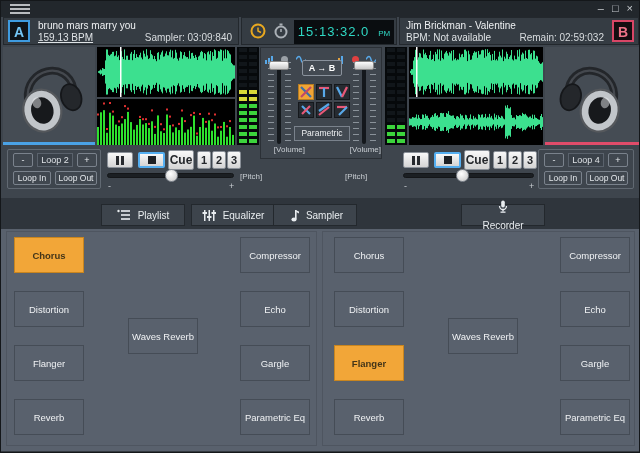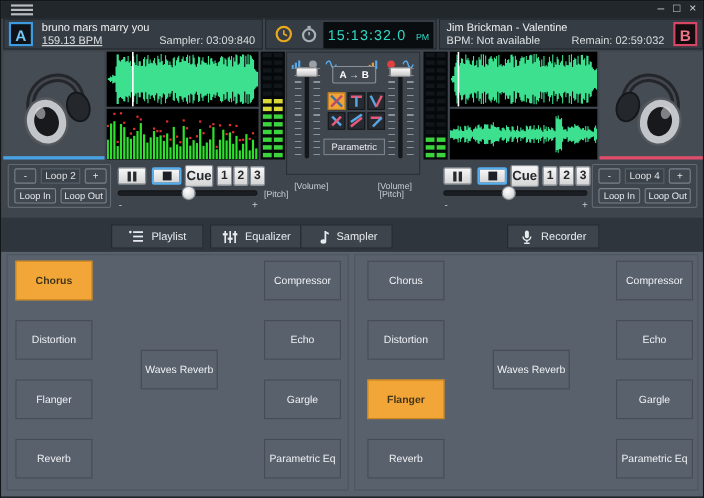--- a/index.html
+++ b/index.html
@@ -32,21 +32,21 @@
   .mixer{position:absolute;left:259px;top:46px;width:122px;height:112px;background:#3f464e;border:1px solid #2b3036;}
   .mini{width:10px;height:9px;display:inline-block;margin-right:1px;cursor:pointer;}
   .vtrack{position:absolute;width:4px;background:#14181c;border-radius:2px;}
   .vticks{position:absolute;width:6px;background-image:repeating-linear-gradient(to bottom,#8a929a 0 1px,transparent 1px 6px);}
   .vhandle{position:absolute;width:20px;height:9px;background:linear-gradient(#fcfcfc,#c8c8c8);border:1px solid #888;border-radius:2px;cursor:pointer;}
   .abbtn{position:absolute;left:41px;top:12px;width:40px;height:16px;background:#434a52;border:1px solid #8a929c;color:#fff;font-size:9px;font-weight:bold;text-align:center;line-height:14px;cursor:pointer;border-radius:2px;}
   .xgrid{position:absolute;left:37px;top:36px;width:52px;display:grid;grid-template-columns:repeat(3,16px);grid-auto-rows:16px;gap:2px;}
   .xbtn{background:#262b31;border:1px solid #15181c;cursor:pointer;padding:0;}
   .xbtn.on{background:#f0a436;border-color:#b87d20;}
   .cfade{position:absolute;left:33px;top:78px;width:56px;height:15px;background:#434a52;border:1px solid #7a828c;color:#eef0f2;font-size:8.5px;text-align:center;line-height:13px;cursor:pointer;}
-  .vollabel{position:absolute;top:97px;width:44px;font-size:8px;color:#c9ced3;text-align:center;margin-top:20px;}
+  .vollabel{position:absolute;top:97px;width:44px;font-size:8px;color:#c9ced3;text-align:right;}
   
   .loopgrp{position:absolute;border:1px solid #616972;border-radius:2px;}
   .btn-dark{position:absolute;background:#40474f;border:1px solid #7a828c;border-radius:2px;color:#e4e8ec;font-size:9px;text-align:center;cursor:pointer;padding:0;}
   .loopval{position:absolute;background:#3a4149;border:1px solid #5a626c;color:#dde1e5;font-size:9px;text-align:center;}
   .btn-light{position:absolute;background:linear-gradient(#f8f8f8,#d4d4d4);border:1px solid #8a9098;border-radius:2px;cursor:pointer;display:flex;align-items:center;justify-content:center;padding:0;}
   .btn-light.sel{border:2px solid #54aef0;}
   .pauseglyph{display:flex;gap:2px;}
   .pauseglyph i{display:block;width:3px;height:9px;background:#26292d;}
   .stopglyph{display:block;width:8px;height:8px;background:#1d2024;}
   .cuebtn{font-weight:bold;font-size:12px;color:#24272b;}
@@ -470,21 +470,21 @@
   <div class="tab" style="left:272px;">
     <span>
         <svg width="12" height="13">
           <rect x="8" y="1" width="1.6" height="9" fill="#e8ecef"></rect>
           <ellipse cx="7" cy="10.5" rx="2.6" ry="2" fill="#e8ecef"></ellipse>
           <path d="M8,1 L12,2.5 L12,4.5 L9.6,3.2 Z" fill="#e8ecef"></path>
         </svg>
       </span>
     <span>Sampler</span>
   </div>
-  <div class="tab" style="left:460px;">
+  <div class="tab" style="left:460px;flex-direction:column;">
     <span>
         <svg width="12" height="13">
           <rect x="4.2" y="0.5" width="3.6" height="7" rx="1.8" fill="#e8ecef"></rect>
           <path d="M2.5,6 a3.5,3.5 0 0 0 7,0" fill="none" stroke="#e8ecef" stroke-width="1.3"></path>
           <rect x="5.3" y="9.5" width="1.4" height="2" fill="#e8ecef"></rect>
           <rect x="3.5" y="11.5" width="5" height="1.3" fill="#e8ecef"></rect>
         </svg>
       </span>
     <span>Recorder</span>
   </div>

